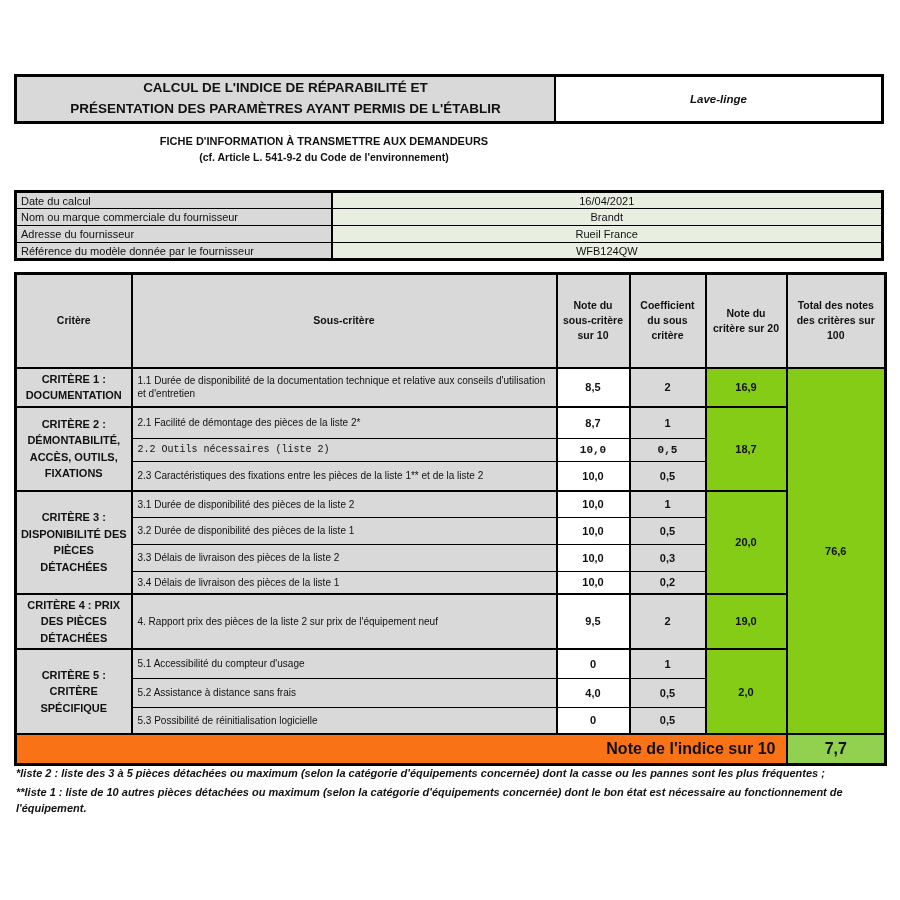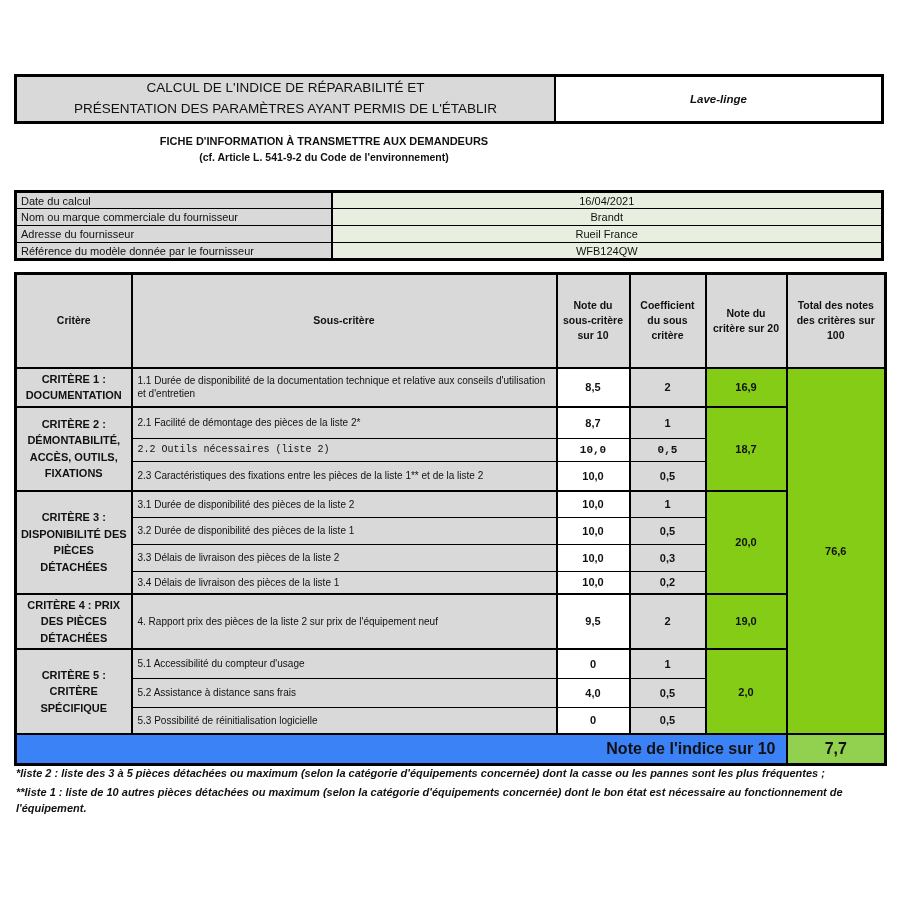--- a/index.html
+++ b/index.html
@@ -5,21 +5,21 @@
   * { box-sizing: border-box; margin: 0; padding: 0; }
   html, body { background: #fff; }
   body { font-family: "Liberation Sans", "DejaVu Sans", sans-serif; color: #111; }
   .page { position: relative; width: 900px; height: 900px; background: #ffffff; overflow: hidden; }
 
   
   .title-box { position: absolute; left: 14px; top: 74px; width: 870px; height: 50px;
                border: 3px solid #000; display: flex; }
   .title-main { flex: 0 0 539px; background: #d9d9d9; border-right: 2px solid #000;
                 display: flex; flex-direction: column; justify-content: center;
-                text-align: center; font-weight: normal; font-size: 13.5px; line-height: 1.55; }
+                text-align: center; font-weight: bold; font-size: 13.5px; line-height: 1.55; }
   .title-product { flex: 1 1 auto; background: #fff; display: flex; align-items: center;
                    justify-content: center; font-weight: bold; font-style: italic; font-size: 11.5px; }
 
   
   .subtitle { position: absolute; left: 14px; top: 135px; width: 620px; text-align: center; font-weight: bold; }
   .subtitle .l1 { font-size: 11px; margin-bottom: 4px; }
   .subtitle .l2 { font-size: 10.5px; }
 
   
   table { border-collapse: collapse; table-layout: fixed; }
@@ -36,21 +36,21 @@
              text-align: center; padding: 2px 3px; line-height: 1.45; }
   .main td.group-top { border-top: 2.5px solid #000; }
   .main td.row-top   { border-top: 1.2px solid #000; }
   .main td.note-top  { border-top: 2.5px solid #000; }
   .critere { background: #d9d9d9; font-weight: bold; font-size: 11px; text-align: center;
              padding: 2px 3px; line-height: 1.5; }
   .sous { background: #d9d9d9; font-size: 10px; text-align: left; padding: 1px 5px; line-height: 1.35; }
   .num { background: #ffffff; font-weight: bold; font-size: 11px; text-align: center; }
   .coeff { background: #d9d9d9; }
   .note20, .total { background: #84cc16; }
-  .final-label { background: #3b82f6; font-weight: bold; font-size: 16px; text-align: right; padding-right: 10px; }
+  .final-label { background: #f97316; font-weight: bold; font-size: 16px; text-align: right; padding-right: 10px; }
   .final-value { background: #92d050; font-weight: bold; font-size: 16px; text-align: center; }
 
   
   .footnotes { position: absolute; left: 16px; top: 766px; width: 868px; }
   .footnotes p { font-size: 11px; font-weight: bold; font-style: italic; line-height: 1.45; margin-bottom: 3px; }
 </style>
 </head>
 <body>
 
 <div class="page">

